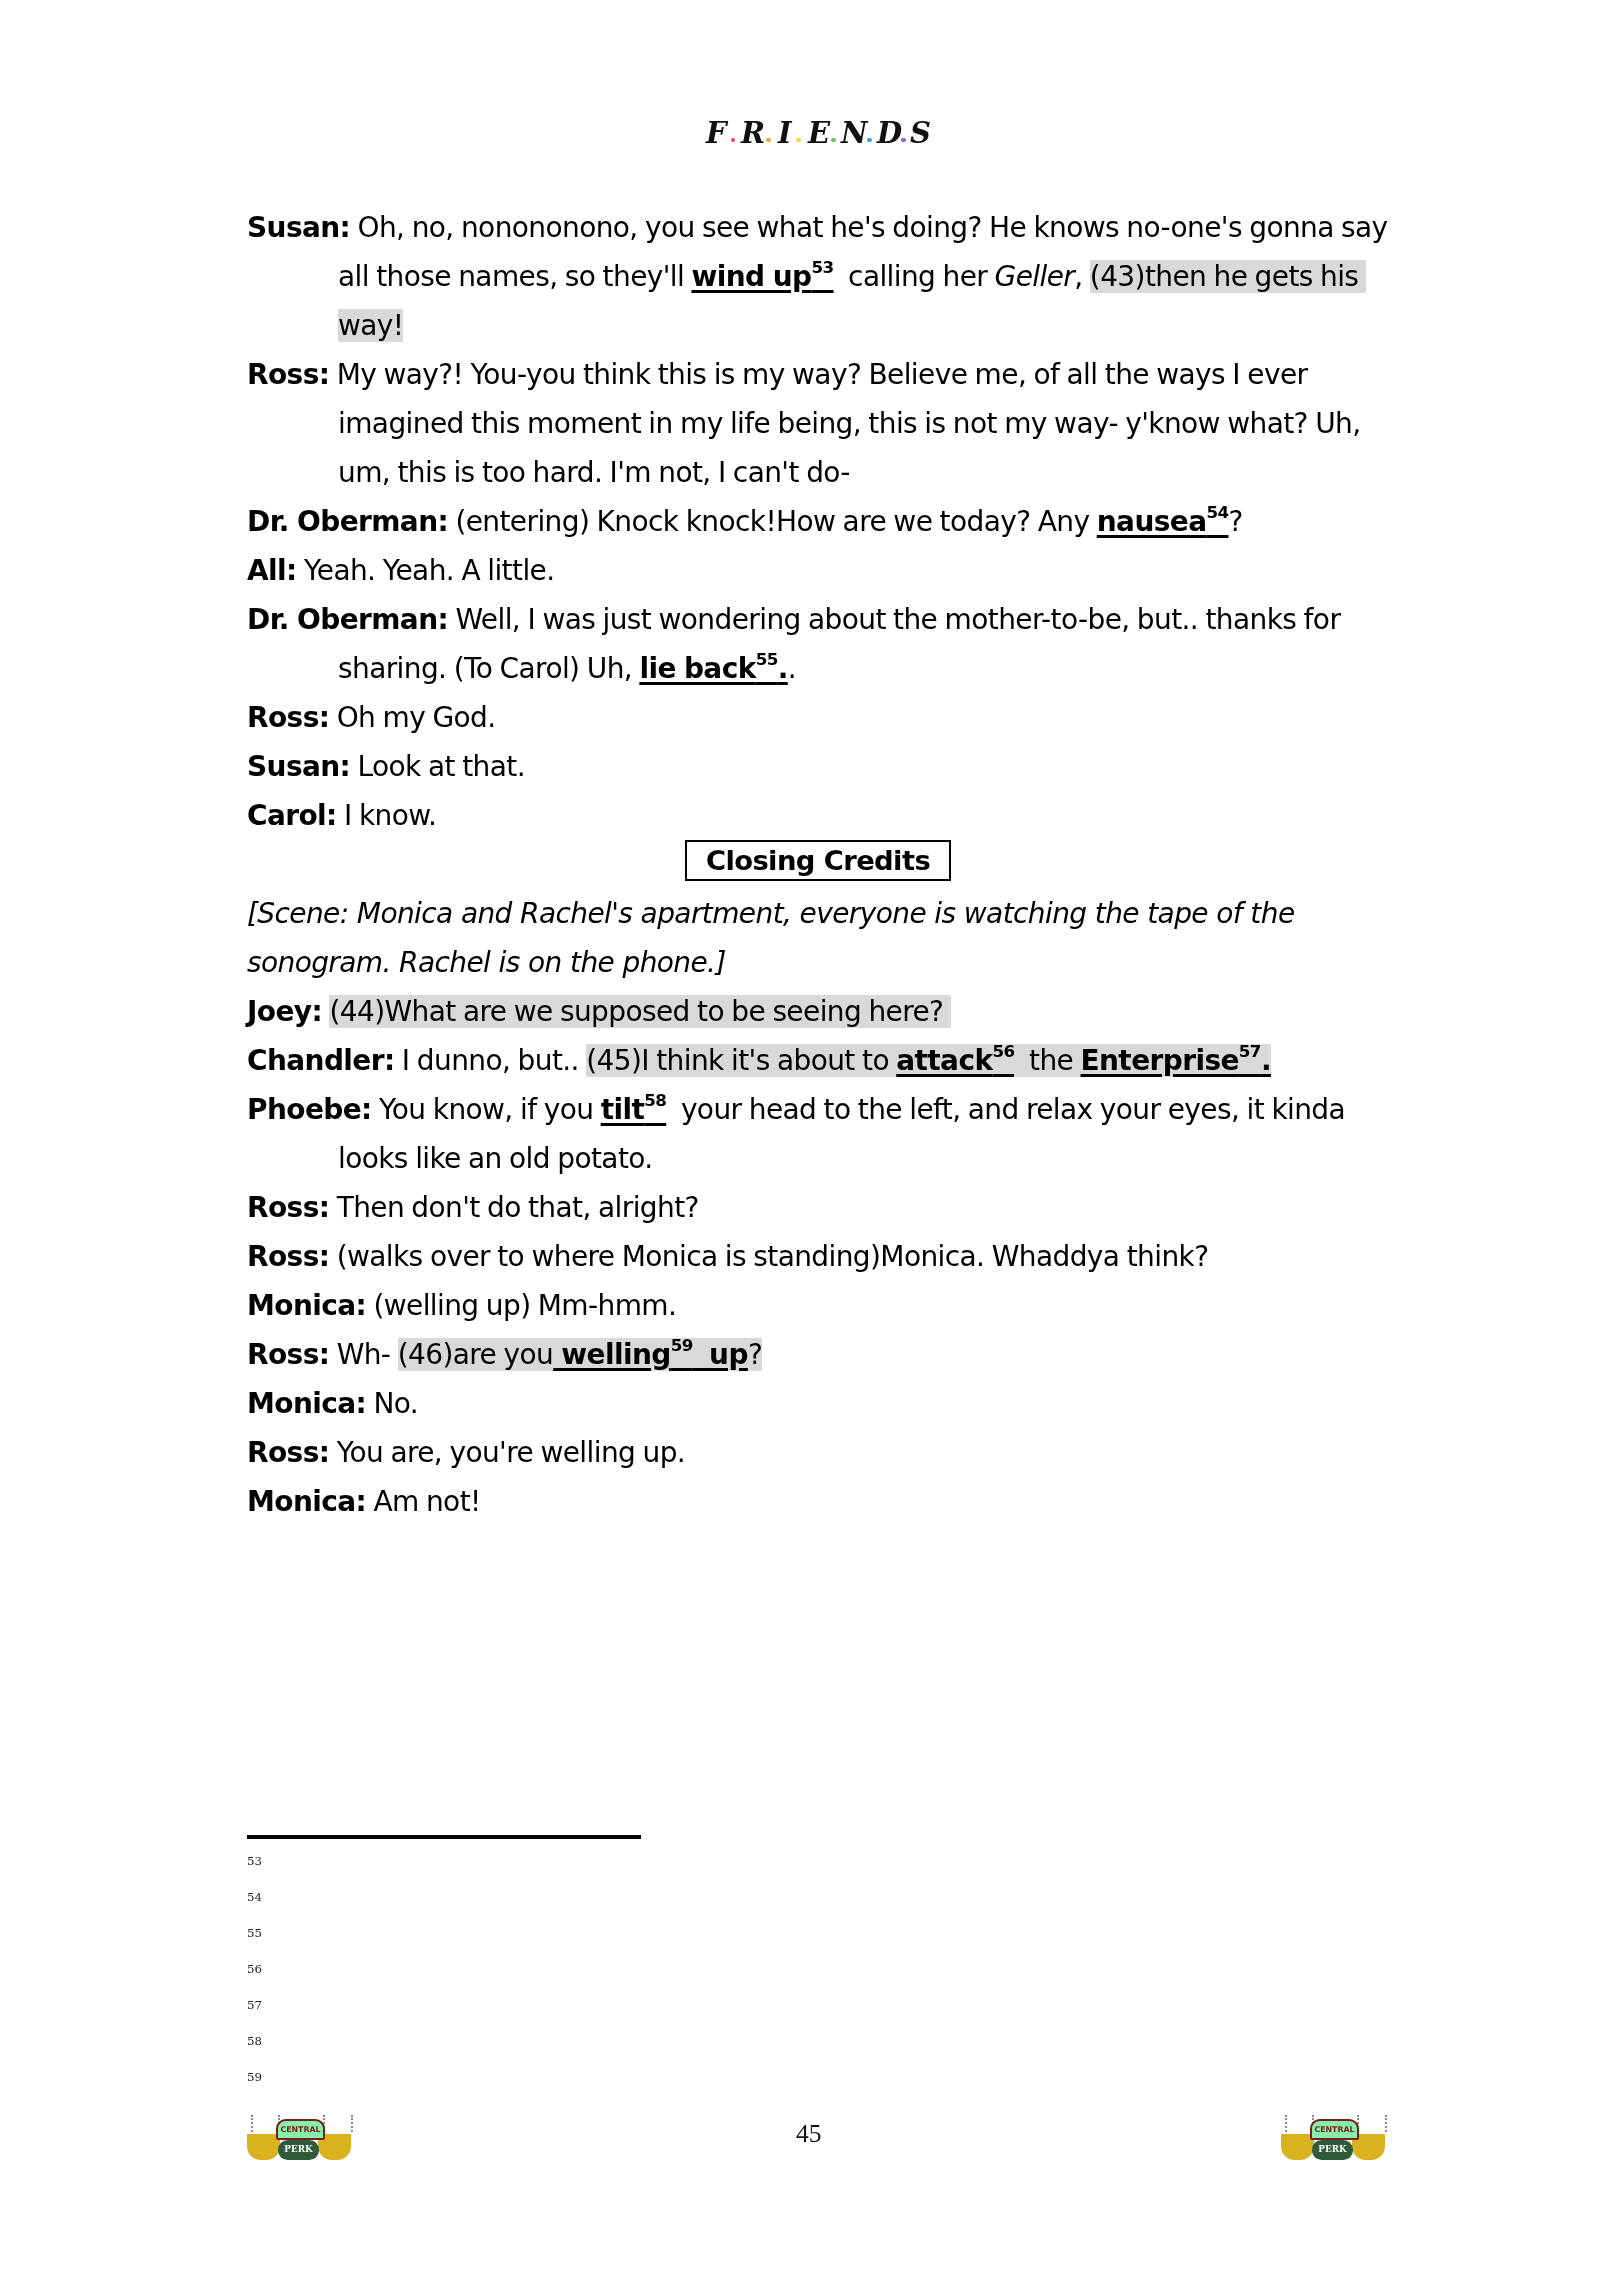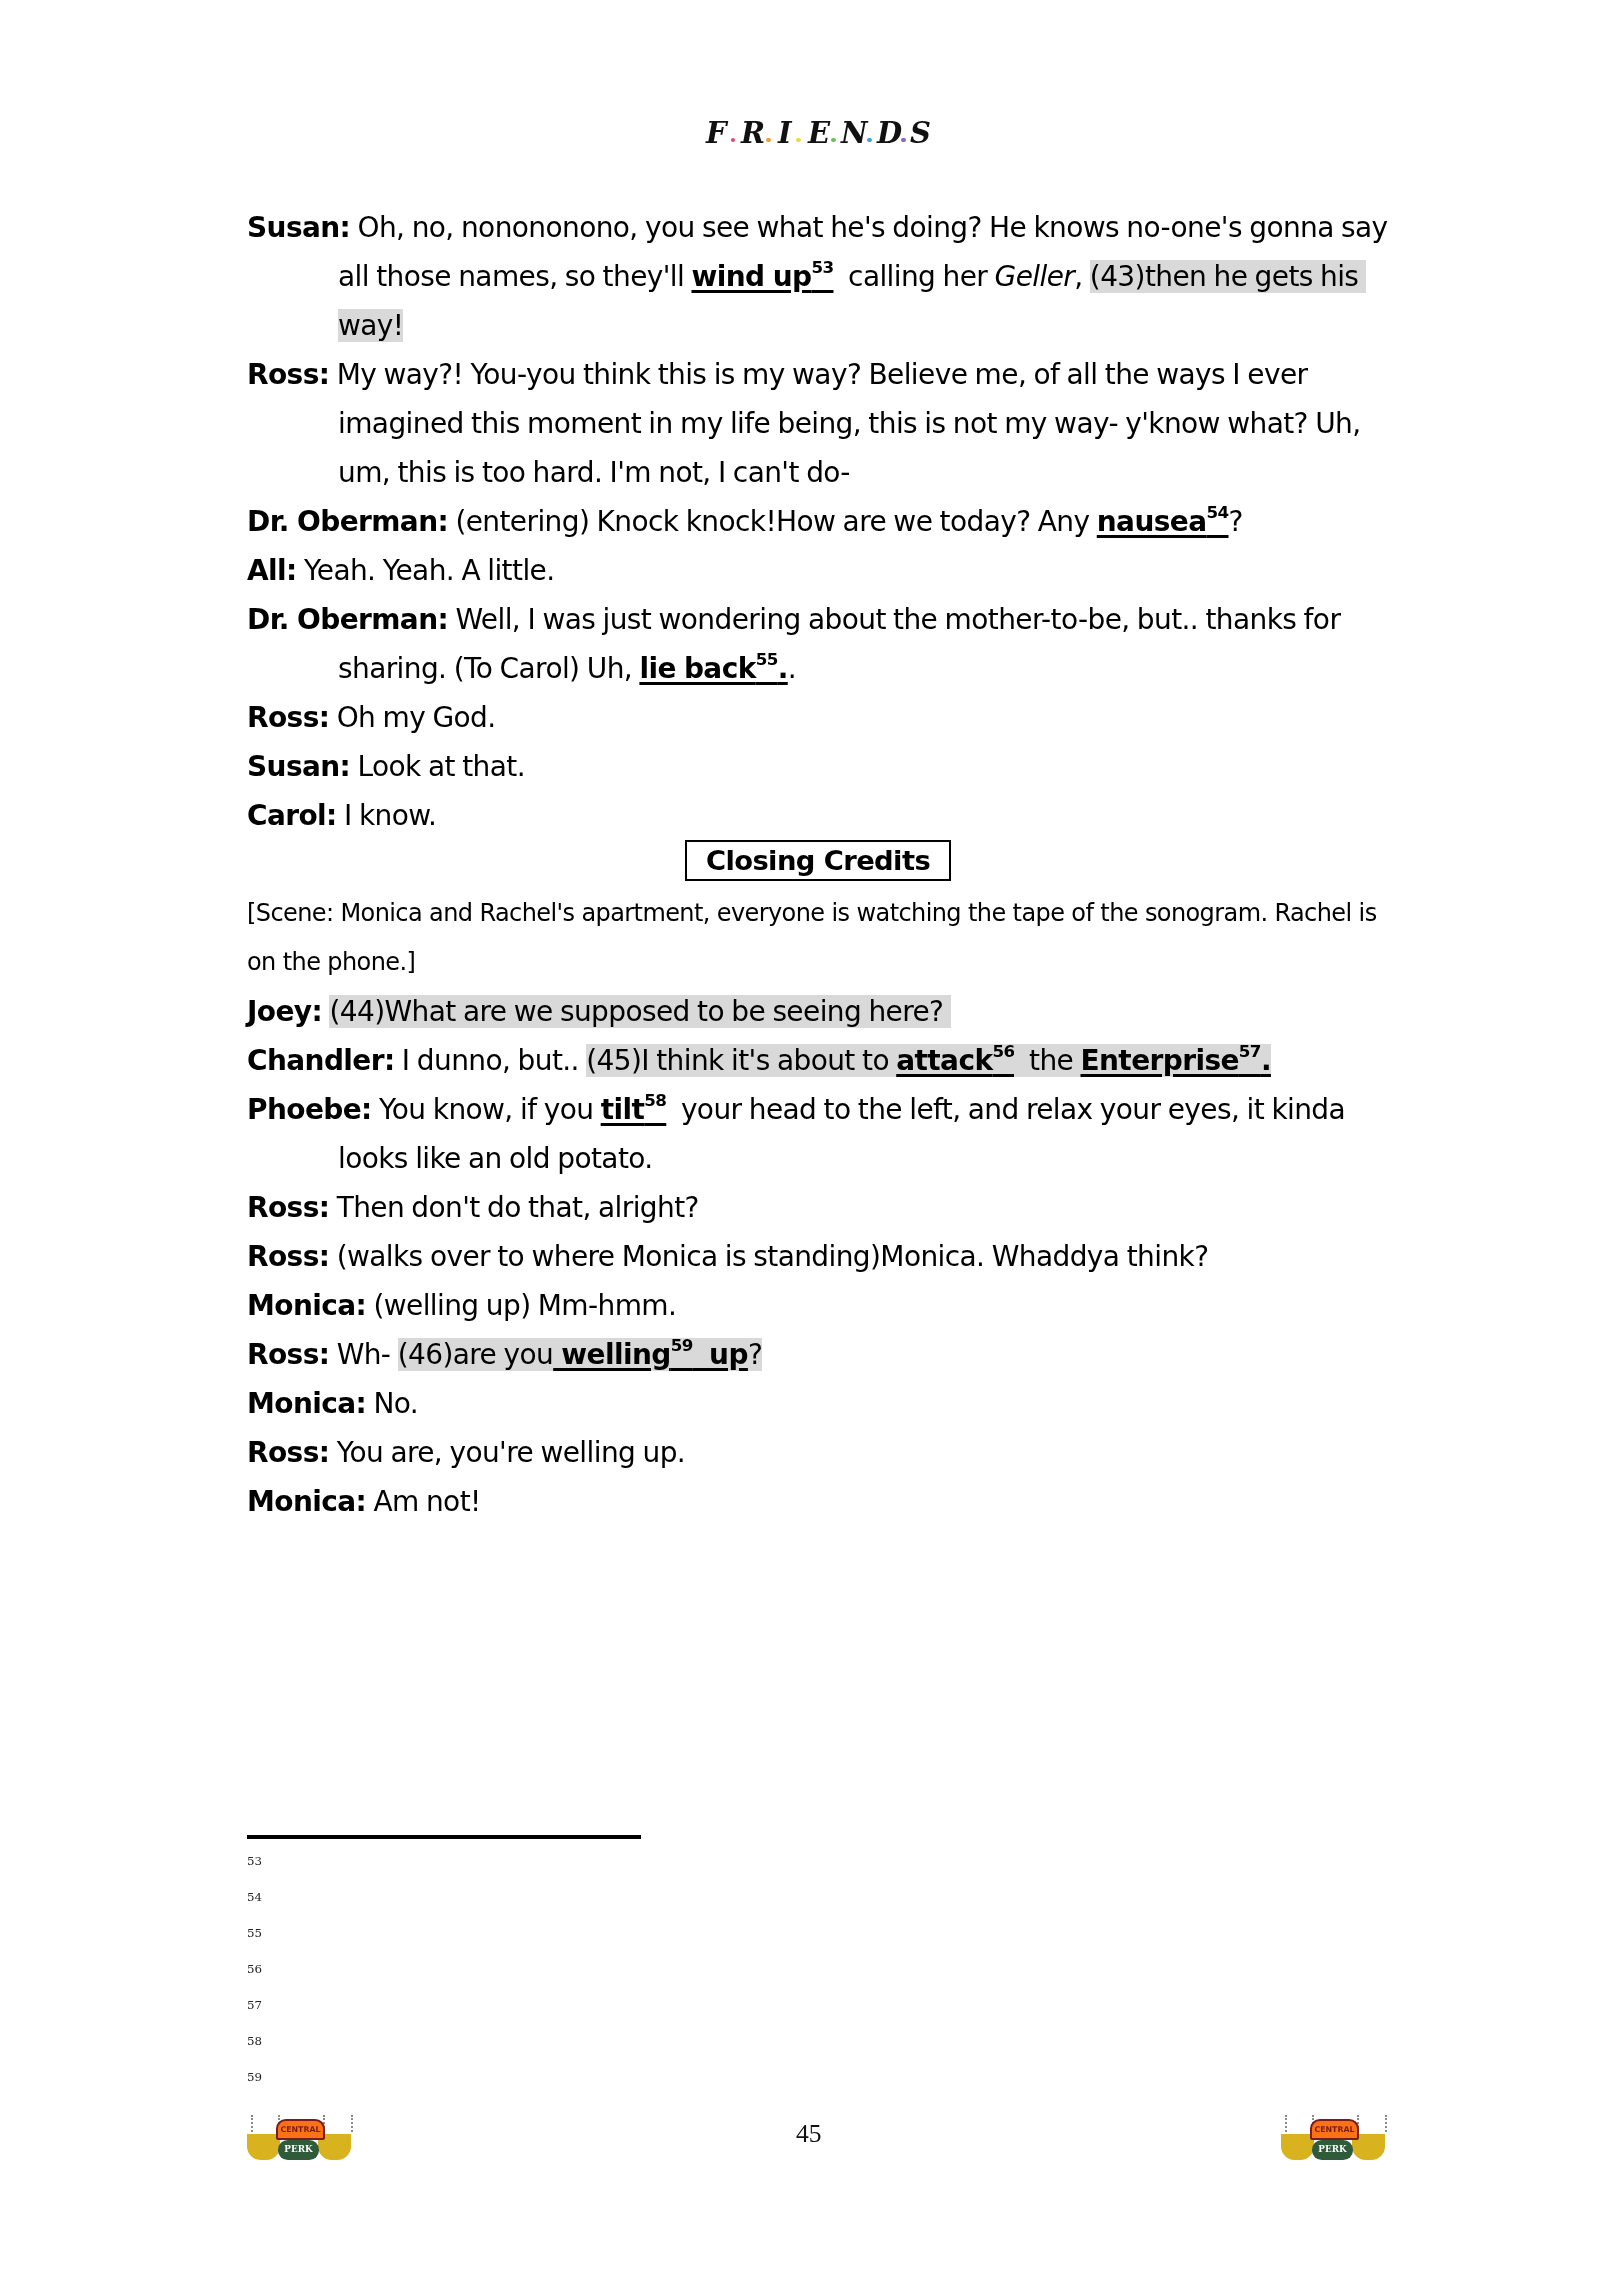--- a/index.html
+++ b/index.html
@@ -11,37 +11,37 @@
   .header-logo .dot { position: absolute; top: 21.6px; width: 4.9px; height: 4.9px; border-radius: 50%; }
 
   .body-text { position: absolute; left: 247px; top: 203px; width: 1142px; }
   .para { font-size: 28px; line-height: 49px; padding-left: 91px; text-indent: -91px;
           letter-spacing: -0.6px; word-spacing: -1px; }
   .para .speaker { font-weight: bold; }
   .hl { background: #d9d9d9; }
   .fn { font-weight: bold; text-decoration: underline; text-decoration-thickness: 2.9px; text-underline-offset: 3.9px; }
   .fn sup { font-size: 16.7px; line-height: 0; vertical-align: 12.7px; }
   .it { font-style: italic; }
-  .scene { font-size: 24px; line-height: 49px; letter-spacing: -0.6px; }
+  .scene { font-size: 28px; line-height: 49px; font-style: italic; letter-spacing: -0.6px; }
   .credits-wrap { text-align: center; line-height: 49px; height: 49px; }
   .credits { display: inline-block; border: 2px solid #000; font-size: 27.4px; font-weight: bold;
              line-height: 37px; padding: 0 19px; letter-spacing: -0.6px; }
 
   .fn-rule { position: absolute; left: 247px; top: 1835px; width: 394px; height: 3.9px; background: #000; }
   .footnotes { position: absolute; left: 247px; top: 1852px; }
   .footnote { font-family: "DejaVu Serif", serif; font-size: 11.8px; height: 36px; line-height: 19.6px; color: #222; }
 
   .page-number { position: absolute; left: 796px; top: 2119px; font-family: "Liberation Serif", serif;
                  font-size: 25.5px; color: #111; }
   .cp-logo { position: absolute; top: 2107px; width: 108px; height: 61px; }
   .cp-logo .cup { position: absolute; top: 27.4px; width: 33px; height: 25.5px; background: #d9b21f;
                   border-radius: 0 0 13.7px 13.7px; }
   .cp-logo .steam { position: absolute; top: 7.8px; width: 25.5px; height: 17.6px; border-left: 2px dotted #8a8a8a;
                     border-right: 2px dotted #8a8a8a; }
-  .cp-logo .sign-top { position: absolute; left: 31px; top: 11.8px; width: 45px; height: 17.6px; background: #f97316;
+  .cp-logo .sign-top { position: absolute; left: 31px; top: 11.8px; width: 45px; height: 17.6px; background: #86efac;
                        border: 2px solid #7a1c1c; border-radius: 9.8px 9.8px 2px 2px; font-size: 7.8px; font-weight: bold;
                        color: #7a1c1c; text-align: center; line-height: 17.6px; font-family: "DejaVu Sans", sans-serif; }
   .cp-logo .sign-bottom { position: absolute; left: 33px; top: 33px; width: 41px; height: 19.6px; background: #2f5b3a;
                           border-radius: 9.8px; color: #fff; font-size: 8.8px; font-weight: bold; text-align: center;
                           line-height: 19.6px; font-family: "DejaVu Serif", serif; }
 </style>
 </head>
 <body>
 
 <div class="header-logo" aria-label="FRIENDS">

